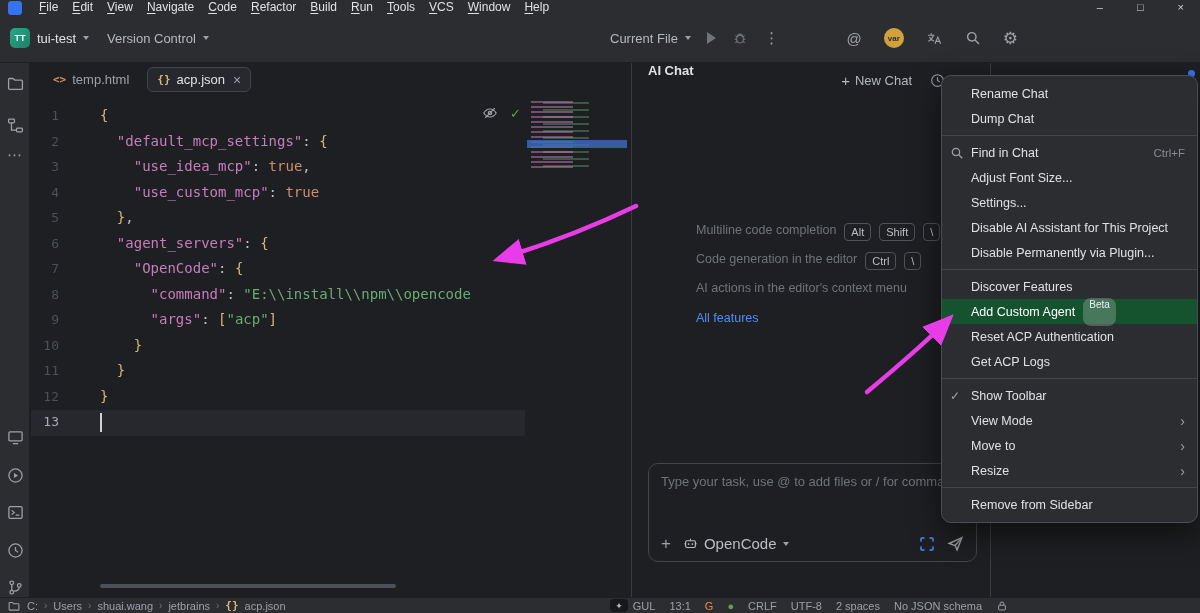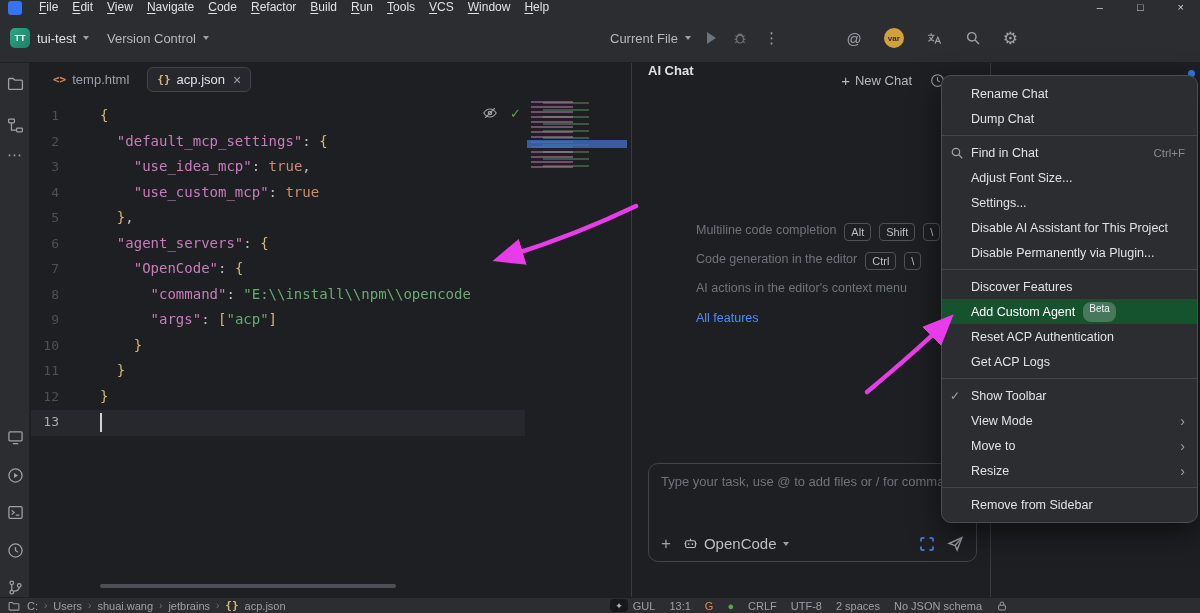--- a/index.html
+++ b/index.html
@@ -101,21 +101,21 @@
 
 
 .ctxmenu{position:absolute;left:941px;top:75px;width:257px;background:#2b2d30;border:1px solid #4a4d52;border-radius:10px;
   padding:5px 0;box-shadow:0 10px 30px rgba(0,0,0,.55);z-index:40}
 .mi{display:flex;align-items:center;height:25px;padding:0 12px 0 8px;font-size:12.5px;color:#dfe1e5;white-space:nowrap;cursor:default}
 .mi-ico{width:21px;flex:0 0 auto;display:inline-flex;align-items:center;color:#9da0a8;font-size:12px}
 .mi-right{margin-left:auto;color:#868a91;font-size:11.5px;padding-left:10px}
 .mi-right.chev{font-size:14px;color:#9da0a8;line-height:1}
 .mi.selected{background:#14532d;color:#fff}
 .mi.selected .mi-right{color:#d7defc}
-.mi-badge{margin-left:8px;background:rgba(255,255,255,.22);border-radius:8px;padding:0 6px;font-size:10px;color:#eef1f8;height:20px;line-height:14px}
+.mi-badge{margin-left:8px;background:rgba(255,255,255,.22);border-radius:8px;padding:0 6px;font-size:10px;color:#eef1f8;height:28px;line-height:14px}
 .menu-sep{height:1px;background:#43454a;margin:4px 0}
 
 
 .arrows{position:absolute;left:0;top:0;z-index:60;pointer-events:none}
 </style>
 </head>
 <body>
 
 <div class="app">
 

